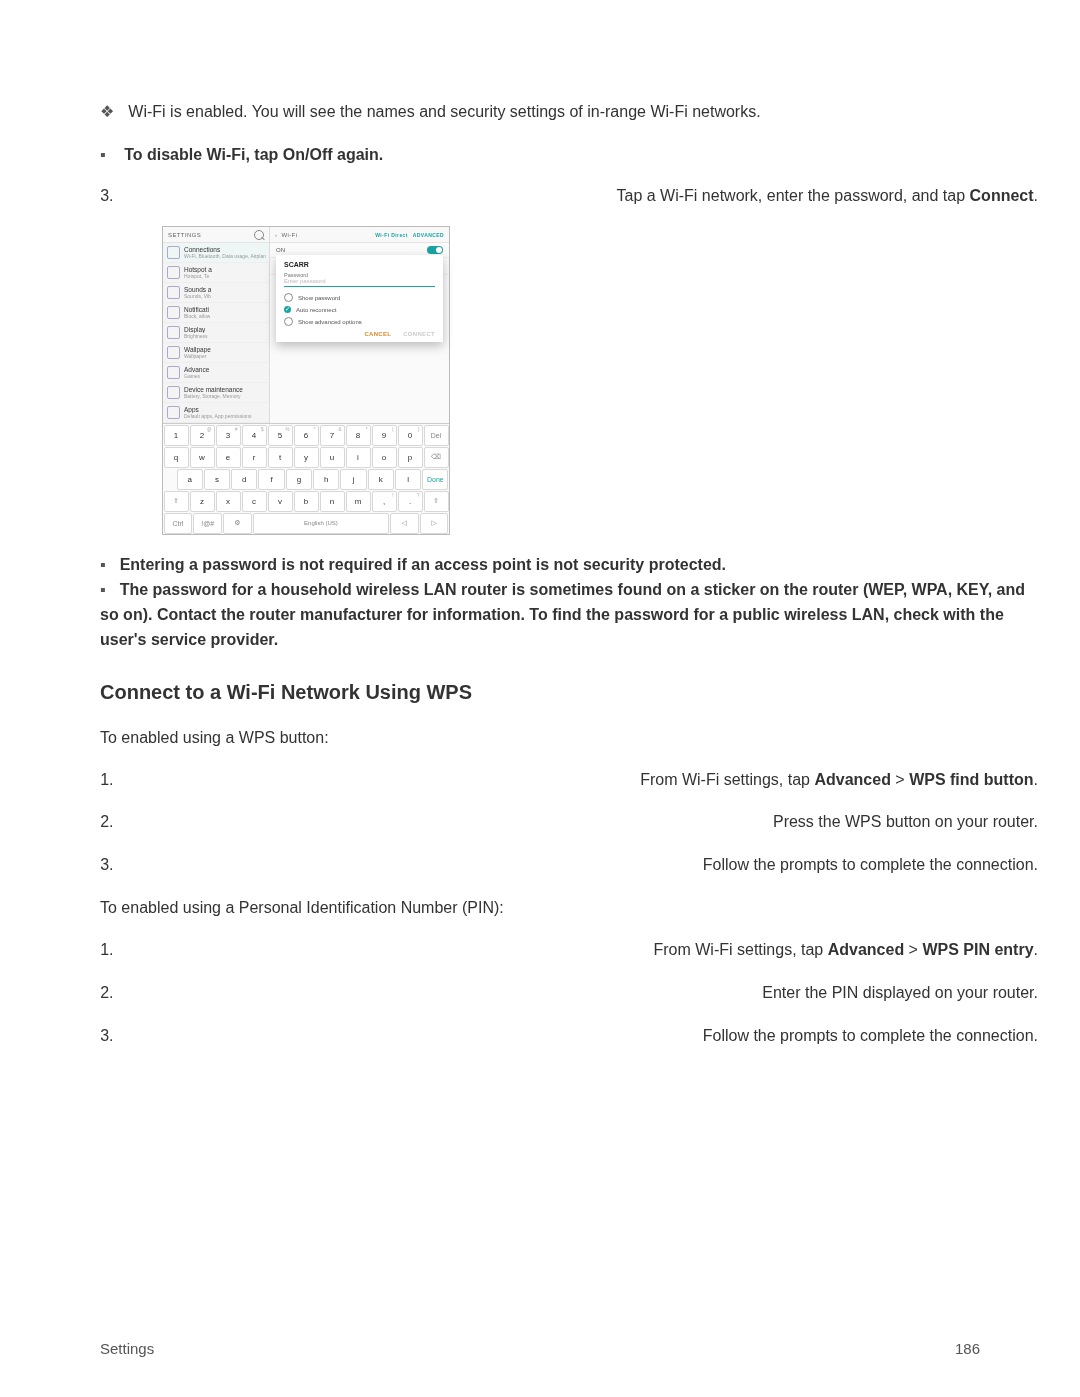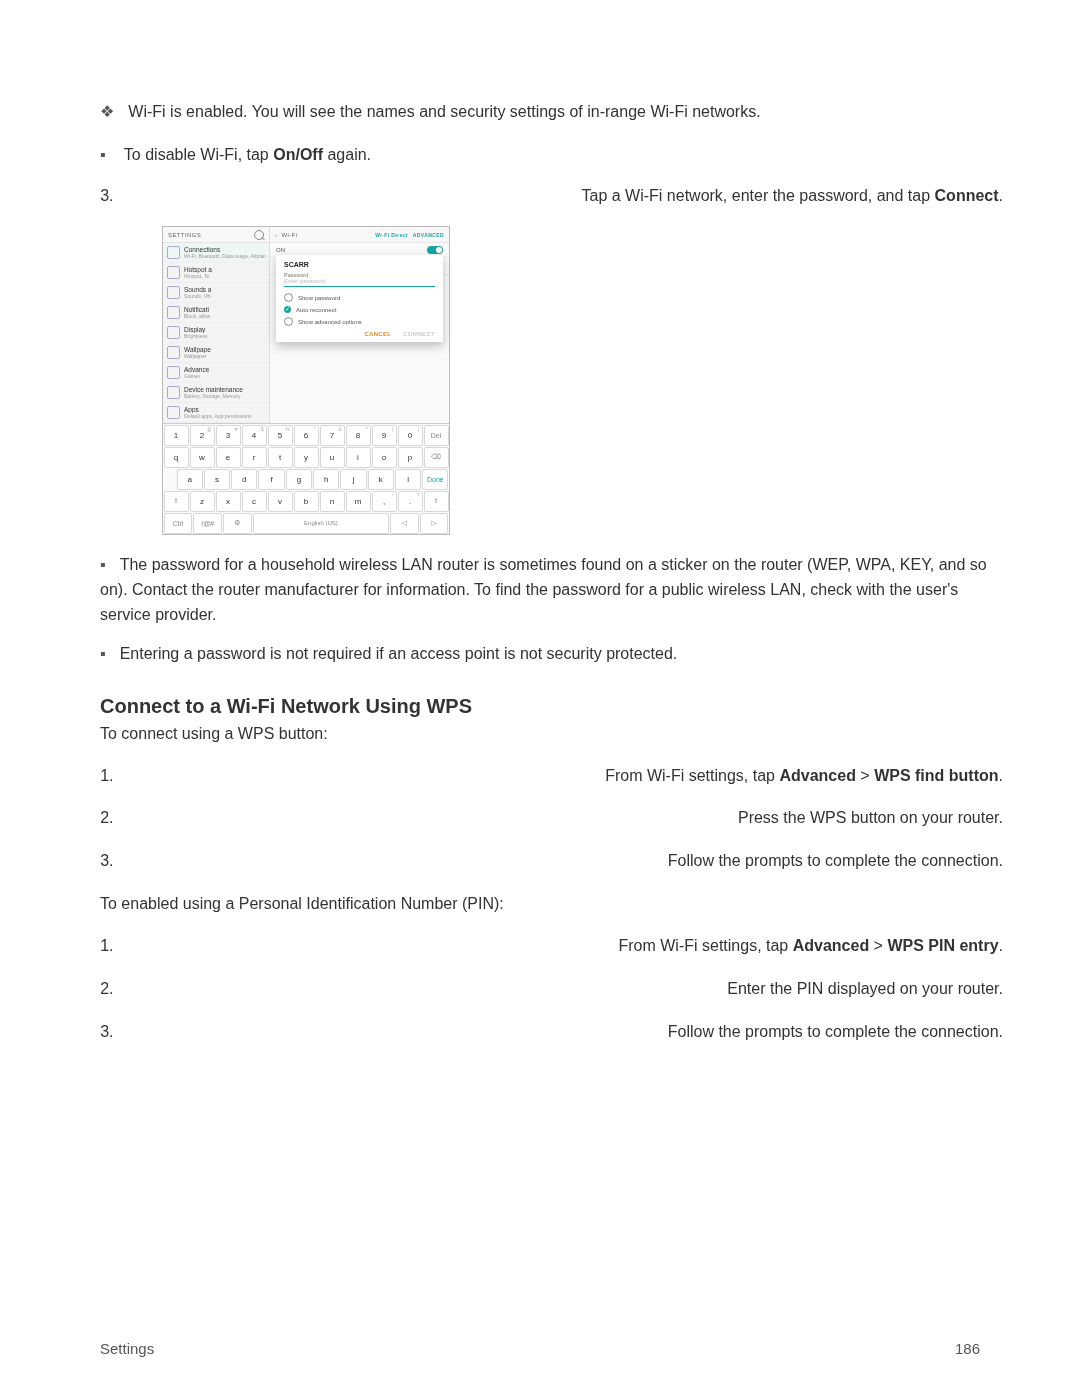--- a/index.html
+++ b/index.html
@@ -5,35 +5,35 @@
   body {
     margin: 0;
     background: #fff;
     font-family: Arial, Helvetica, sans-serif;
     color: #333;
   }
   .page {
     width: 1080px;
     min-height: 1397px;
     margin: 0 auto;
-    padding: 100px 77px 40px 100px;
+    padding: 100px 42px 40px 100px;
     box-sizing: border-box;
     position: relative;
   }
   .l1 { margin-left: 70px; }
-  .l2 { margin-left: 100px; }
+  .l2 { margin-left: 100px; font-weight: bold; }
   .l3 { margin-left: 60px; }
   ul.diamond { list-style: none; padding: 0; margin: 0 0 18px 0; }
   ul.diamond > li::before { content: "❖"; margin-right: 14px; color: #555; }
   ul.square { list-style: none; padding: 0; margin: 0 0 16px 0; }
   ul.square > li::before { content: "▪"; margin-right: 14px; color: #555; }
   ol.steps { margin: 0 0 18px 0; padding-left: 18px; text-align: right; }
   ol.steps > li { padding-left: 10px; margin-bottom: 18px; }
   p.body { margin: 0 0 18px 0; line-height: 1.5; }
-  h2.section { font-size: 20px; font-weight: bold; color: #333; margin: 28px 0 4px 0; }
+  h2.section { font-size: 20px; font-weight: bold; color: #333; margin: 28px 0 22px 0; }
   .footer { position: absolute; bottom: 40px; left: 100px; right: 100px; display: flex; justify-content: space-between; font-size: 15px; color: #555; }
   .bullet-text { line-height: 1.55; }
 
   
   .device {
     width: 286px;
     margin: 8px 0 18px 62px;
     border: 1px solid #bbb;
     font-family: Arial, sans-serif;
     font-size: 7px;
@@ -296,28 +296,28 @@
           <div class="key fn sm">⚙</div>
           <div class="key space">English (US)</div>
           <div class="key fn sm">◁</div>
           <div class="key fn sm">▷</div>
         </div>
     </div>
   </div>
 
 
   <ul class="square l2">
+    <li class="bullet-text" style="margin-top:14px"><span>Entering a password is not required if an access point is not security protected.</span></li>
     <li class="bullet-text"><span>The password for a household wireless LAN router is sometimes found on a sticker on the router (WEP, WPA, KEY, and so on). Contact the router manufacturer for information. To find the password for a public wireless LAN, check with the user's service provider.</span></li>
-    <li class="bullet-text" style="margin-top:14px"><span>Entering a password is not required if an access point is not security protected.</span></li>
   </ul>
 
   <h2 class="section">Connect to a Wi-Fi Network Using WPS</h2>
 
 
-  <p class="body">To connect using a WPS button:</p>
+  <p class="body">To enabled using a WPS button:</p>
 
   <ol class="steps l3">
     <li class="bullet-text">
       <span>From Wi-Fi settings, tap </span><b>Advanced</b><span> &gt; </span><b>WPS find button</b><span>.</span>
     </li>
     <li class="bullet-text">Press the WPS button on your router.</li>
     <li class="bullet-text">Follow the prompts to complete the connection.</li>
   </ol>
 
   <p class="body">To enabled using a Personal Identification Number (PIN):</p>

